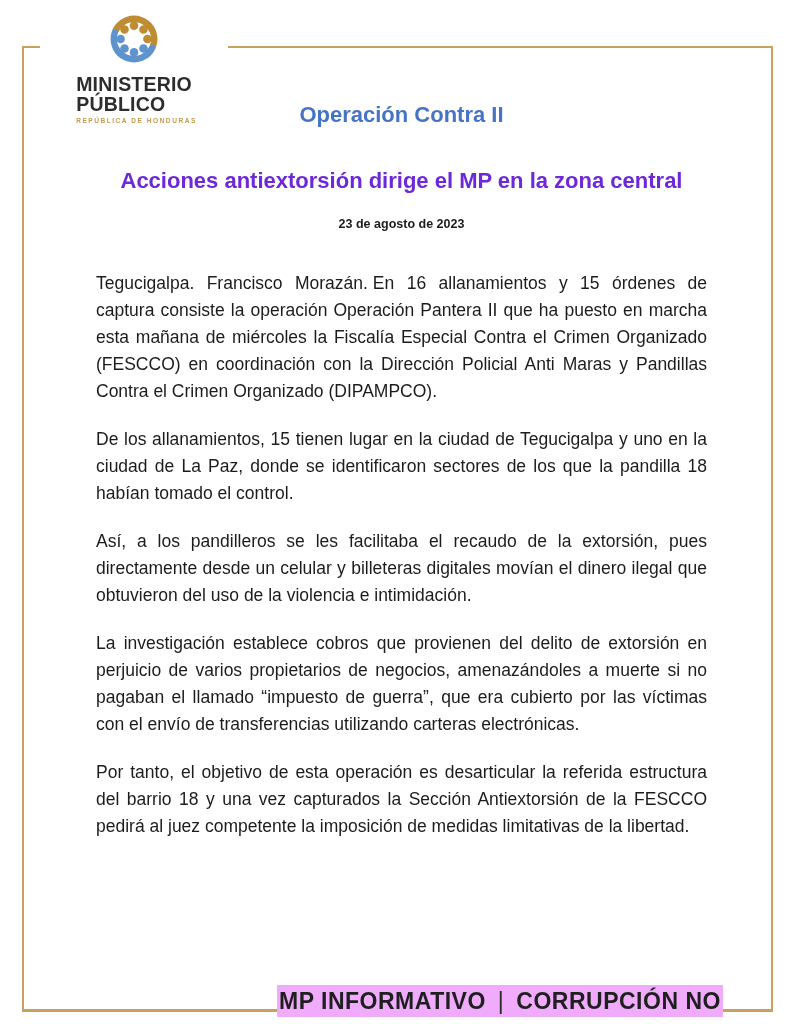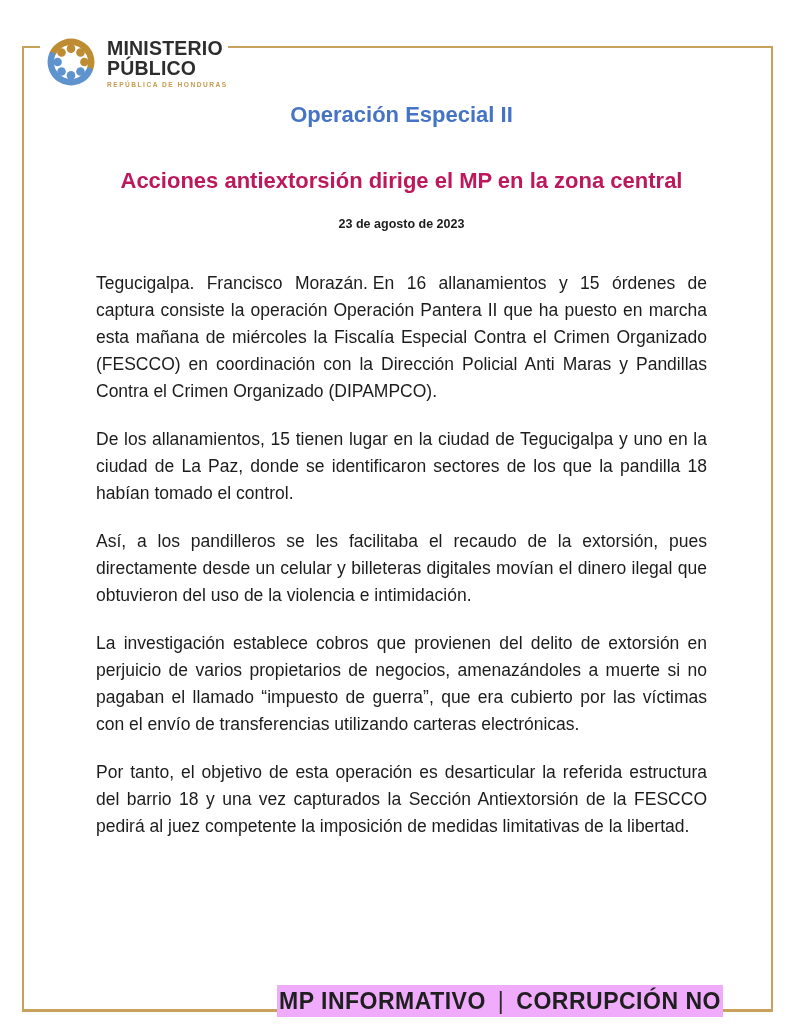--- a/index.html
+++ b/index.html
@@ -17,26 +17,27 @@
     position:absolute;
     left:22px; top:46px;
     width:751px; height:966px;
     border:2px solid #C8A25C;
     border-bottom-width:3px;
     z-index:0;
   }
   
   .logo-block {
     position:absolute;
-    left:40px; top:20px;
+    left:40px; top:6px;
     width:188px; height:82px;
     background:#ffffff;
     z-index:2;
     display:flex;
     align-items:center;
+    flex-direction:column;
   }
   .logo-mark { width:62px; height:62px; flex:0 0 62px; margin-top:2px; }
   .logo-mark .gold { fill:#BE8C33; stroke:#BE8C33; }
   .logo-mark .blue { fill:#5F93CE; stroke:#5F93CE; }
   .logo-text { margin-left:5px; padding-top:4px; }
   .logo-title {
     font-size:19.5px; font-weight:700; color:#2d2d2d;
     line-height:20px; letter-spacing:0.2px; white-space:nowrap;
   }
   .logo-sub {
@@ -54,21 +55,21 @@
   .title1 {
     margin-top:100px;
     text-align:center;
     color:#4573C6;
     font-size:22px; font-weight:700;
     line-height:30px;
   }
   .title2 {
     margin-top:35px;
     text-align:center;
-    color:#be185d;
+    color:#6d28d9;
     font-size:22px; font-weight:700;
     line-height:32px;
   }
   .date-line {
     margin-top:20px;
     text-align:center;
     font-size:12.5px; font-weight:700; color:#1c1c1c;
   }
   .body-text { margin-top:39px; }
   .body-text p {
@@ -120,21 +121,21 @@
       <use href="#fig" class="blue" transform="rotate(270,31,31)"></use>
     </svg>
     <div class="logo-text">
       <div class="logo-title">MINISTERIO</div>
       <div class="logo-title">PÚBLICO</div>
       <div class="logo-sub">REPÚBLICA DE HONDURAS</div>
     </div>
   </div>
 
   <div class="content">
-    <div class="title1">Operación Especial II</div>
+    <div class="title1">Operación Contra II</div>
     <div class="title2">Acciones antiextorsión dirige el MP en la zona central</div>
     <div class="date-line">23 de agosto de 2023</div>
 
     <div class="body-text">
       <p><span class="p-lead">Tegucigalpa. Francisco Morazán.</span><span>En 16 allanamientos y 15 órdenes de captura consiste la operación Operación Pantera II que ha puesto en marcha esta mañana de miércoles la Fiscalía Especial Contra el Crimen Organizado (FESCCO) en coordinación con la Dirección Policial Anti Maras y Pandillas Contra el Crimen Organizado (DIPAMPCO).</span></p>
       <p><span class="p-lead"></span><span>De los allanamientos, 15 tienen lugar en la ciudad de Tegucigalpa y uno en la ciudad de La Paz, donde se identificaron sectores de los que la pandilla 18 habían tomado el control.</span></p>
       <p><span class="p-lead"></span><span>Así, a los pandilleros se les facilitaba el recaudo de la extorsión, pues directamente desde un celular y billeteras digitales movían el dinero ilegal que obtuvieron del uso de la violencia e intimidación.</span></p>
       <p><span class="p-lead"></span><span>La investigación establece cobros que provienen del delito de extorsión en perjuicio de varios propietarios de negocios, amenazándoles a muerte si no pagaban el llamado “impuesto de guerra”, que era cubierto por las víctimas con el envío de transferencias utilizando carteras electrónicas.</span></p>
       <p><span class="p-lead"></span><span>Por tanto, el objetivo de esta operación es desarticular la referida estructura del barrio 18 y una vez capturados la Sección Antiextorsión de la FESCCO pedirá al juez competente la imposición de medidas limitativas de la libertad.</span></p>
     </div>

